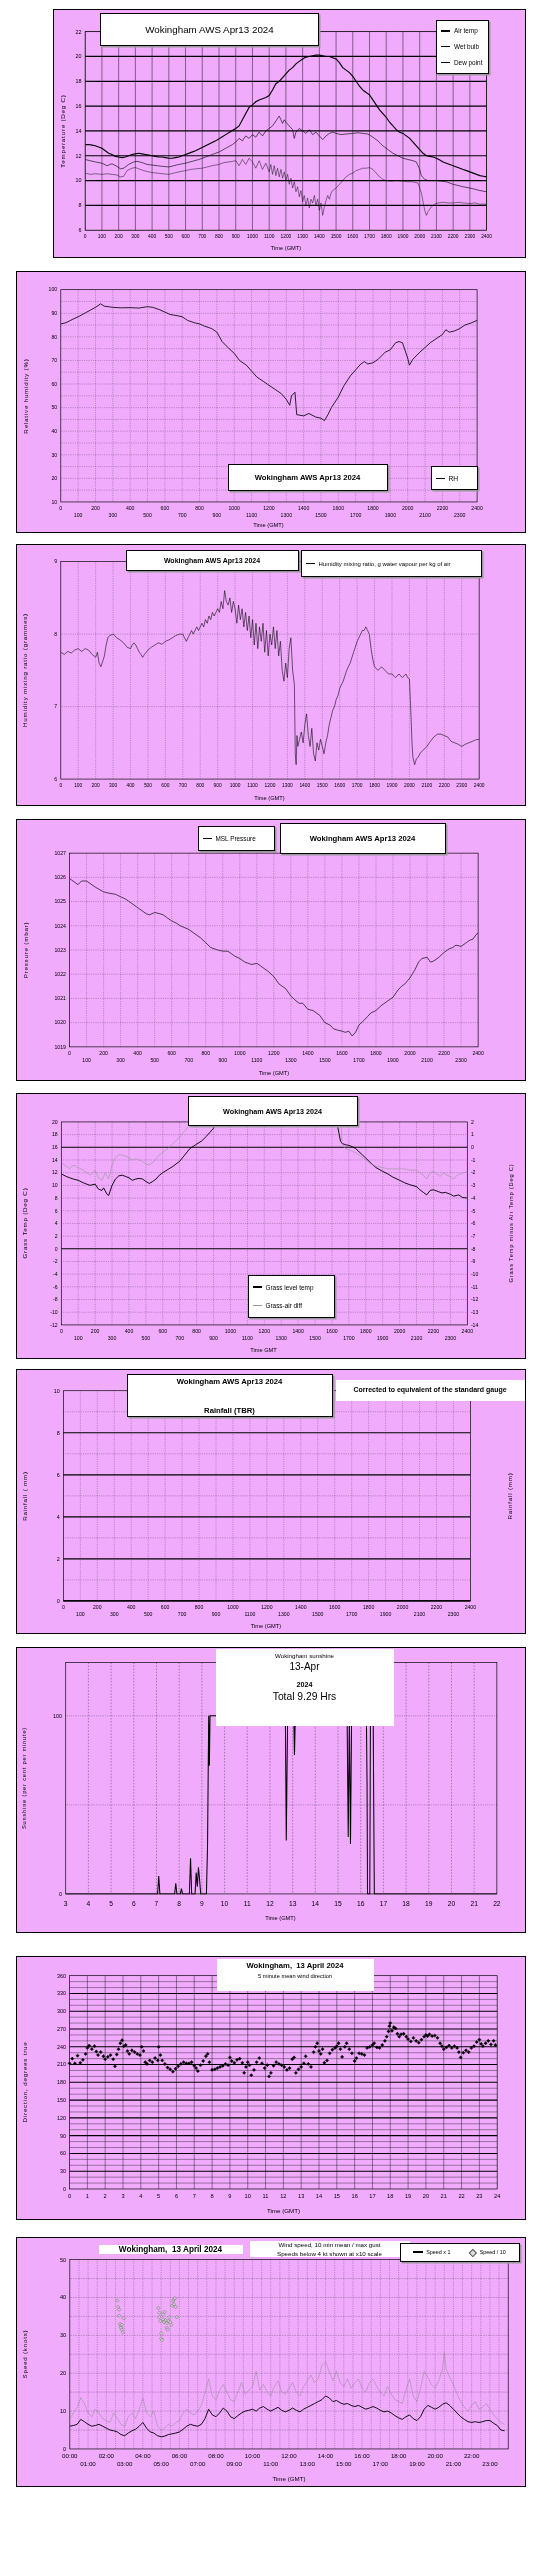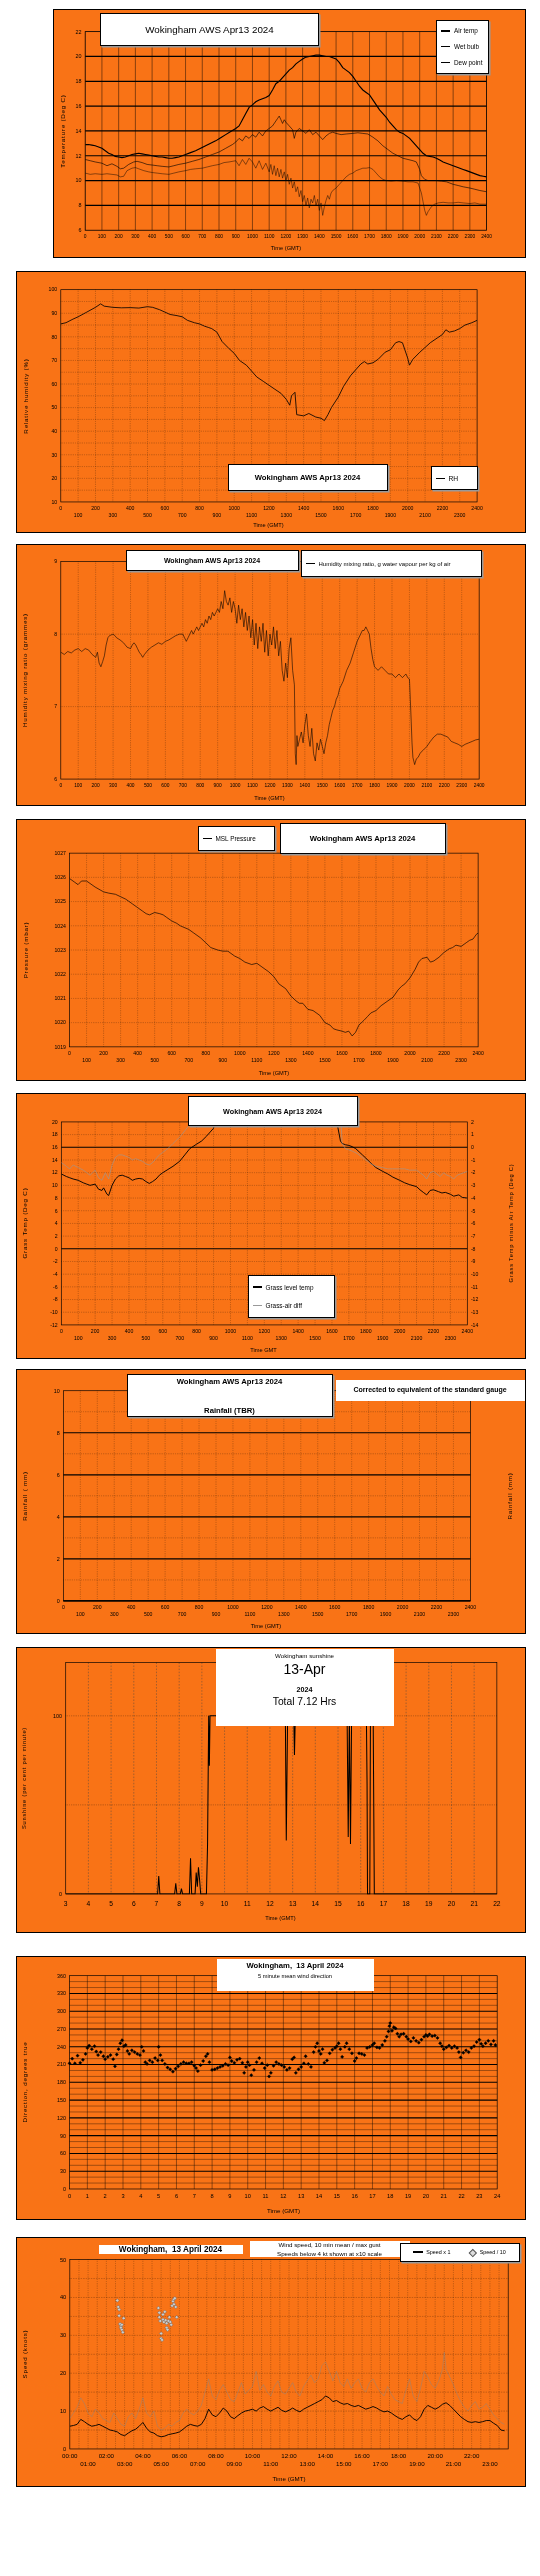--- a/index.html
+++ b/index.html
@@ -1,18 +1,18 @@
 <!DOCTYPE html>
 <html style="font-size:8.2px"><head>
 <meta charset="utf-8">
 <style>
   html,body{margin:0;padding:0;background:#fff;}
   body{font-family:"Liberation Sans",sans-serif;color:#000;}
   #page{position:relative;width:541px;height:2620px;background:#fff;overflow:hidden;}
-  .panel{position:absolute;background:#f97316;border:1px solid #000;box-sizing:border-box;}
+  .panel{position:absolute;background:#f0abfc;border:1px solid #000;box-sizing:border-box;}
   .panel svg{position:absolute;left:0;top:0;}
   svg text{font-family:"Liberation Sans",sans-serif;fill:#000;}
   .tbox{position:absolute;background:#fff;border:0.5px solid #000;box-shadow:1.5px 1.5px 0 #999;
         display:flex;flex-direction:column;align-items:center;justify-content:center;text-align:center;box-sizing:border-box;z-index:5;}
   .wbox{position:absolute;background:#fff;text-align:center;box-sizing:border-box;z-index:4;}
   .legend{position:absolute;background:#fff;border:0.5px solid #000;box-shadow:1.5px 1.5px 0 #999;box-sizing:border-box;z-index:6;
           display:flex;flex-direction:column;justify-content:space-around;padding:2.1px 4.1px;}
   .legend .item{display:flex;align-items:center;white-space:nowrap;}
   .sw{display:inline-block;margin-right:3.6px;background:#000;flex:none;}
   .sw.w18{width:9.3px;}
@@ -632,23 +632,23 @@
         <text x="755.578947368421" y="502" font-size="13" text-anchor="middle">18</text>
         <text x="799.6842105263157" y="502" font-size="13" text-anchor="middle">19</text>
         <text x="843.7894736842105" y="502" font-size="13" text-anchor="middle">20</text>
         <text x="887.8947368421052" y="502" font-size="13" text-anchor="middle">21</text>
         <text x="932" y="502" font-size="13" text-anchor="middle">22</text>
         <text x="87" y="481.675" font-size="10.5" text-anchor="end">0</text>
         <text x="87" y="135.52115384615382" font-size="10.5" text-anchor="end">100</text>
       </svg>
     <div class="wbox" style="left:199px;top:1px;width:178px;height:77px;">
       <div class="f12" style="margin-top:3.1px;">Wokingham sunshine</div>
-      <div style="font-size:14px;margin-top:2.1px;">13-Apr</div>
+      <div style="font-size:10px;margin-top:2.1px;">13-Apr</div>
       <div class="b14" style="margin-top:8.2px;">2024</div>
-      <div style="font-size:10.3px;margin-top:2.1px;">Total 7.12 Hrs</div>
+      <div style="font-size:10.3px;margin-top:2.1px;">Total 9.29 Hrs</div>
     </div>
     <div class="vlabel" style="left:7.7px;top:130px;font-size:5.7px;">Sunshine (per cent per minute)</div>
     <div class="xlabel" style="left:48px;top:267px;width:432px;">Time (GMT)</div>
   </div>
 
   <div class="panel" style="left:15.5px;top:1956px;width:510px;height:264px;">
     <svg width="508" height="262" viewBox="0 0 986 508">
         <line x1="136.58333333333331" y1="36" x2="136.58333333333331" y2="450" stroke="#000" stroke-width="0.8"></line>
         <line x1="171.16666666666666" y1="36" x2="171.16666666666666" y2="450" stroke="#000" stroke-width="0.8"></line>
         <line x1="205.75" y1="36" x2="205.75" y2="450" stroke="#000" stroke-width="0.8"></line>

